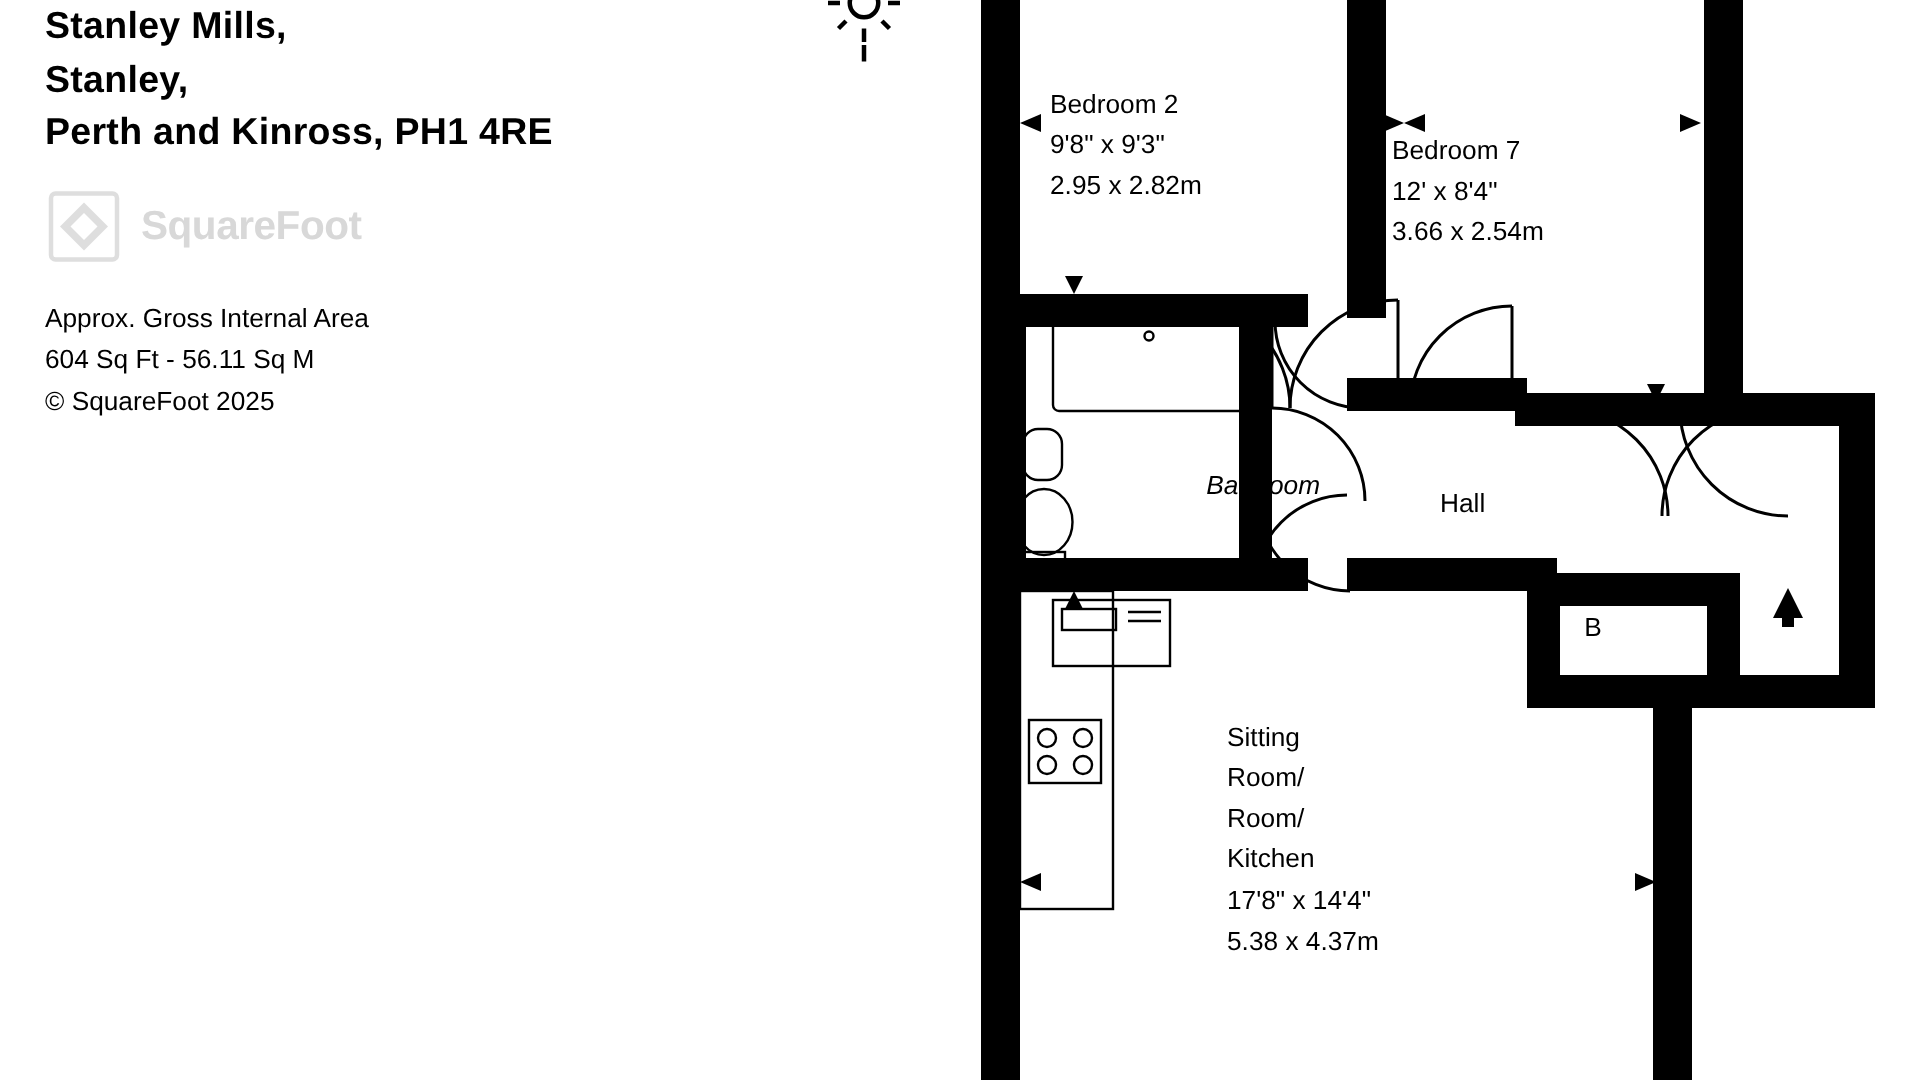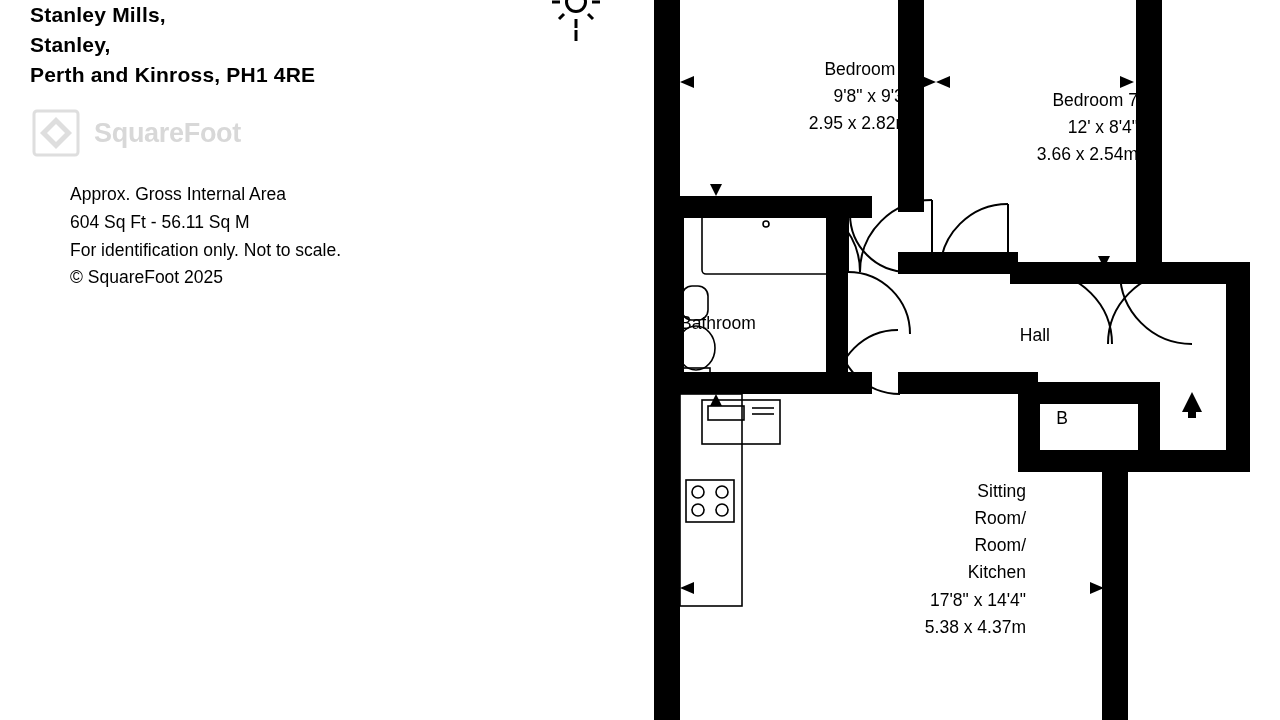--- a/index.html
+++ b/index.html
@@ -17,21 +17,21 @@
   }
 
   
   #info-panel {
     position: absolute;
     left: 30px;
     top: 0px;
     width: 420px;
   }
   #address-block {
-    font-size: 21px;
+    font-size: 25px;
     font-weight: bold;
     line-height: 1.42;
     letter-spacing: 0.2px;
   }
   #address-block div { white-space: nowrap; }
 
   #brand-row {
     margin-top: 18px;
     display: flex;
     align-items: center;
@@ -49,21 +49,21 @@
     color: #d8d8d8;
     margin-left: 8px;
     letter-spacing: -0.3px;
   }
 
   #area-block {
     margin-top: 22px;
     font-size: 17.5px;
     line-height: 1.58;
   }
-  #area-block div { white-space: nowrap; margin-left: 40px; }
+  #area-block div { white-space: nowrap; }
 
   
   #compass {
     position: absolute;
     left: 538px;
     top: -22px;
     width: 76px;
     height: 76px;
   }
 
@@ -71,33 +71,33 @@
   #floorplan {
     position: absolute;
     left: 640px;
     top: 0;
     width: 640px;
     height: 720px;
   }
 
   .room-label {
     position: absolute;
-    text-align: right;
+    text-align: left;
     font-size: 17.5px;
     line-height: 1.55;
     color: #000;
     white-space: nowrap;
   }
   .room-label .name { }
   .room-label .dims { }
   .room-label.stacked { white-space: normal; }
 
   #label-bed2   { left: 60px;  top: 56px;  width: 210px; }
   #label-bed1   { left: 288px; top: 87px;  width: 210px; }
-  #label-bathroom { left: 40px; top: 310px; width: 200px; text-align: left; }
+  #label-bathroom { left: 40px; top: 310px; width: 200px; text-align: right; font-style: italic; }
   #label-hall   { left: 320px; top: 322px; width: 90px; }
   #label-sitting{ left: 178px; top: 478px; width: 208px; }
 
   #label-b {
     position: absolute;
     left: 410px;
     top: 408px;
     width: 24px;
     text-align: center;
     font-size: 17.5px;
@@ -125,21 +125,20 @@
         </g>
         <polygon points="26,17 35,26 26,35 17,26" fill="#ffffff"></polygon>
       </svg>
     </div>
     <div id="brand-name">SquareFoot</div>
   </div>
 
   <div id="area-block">
     <div>Approx. Gross Internal Area</div>
     <div>604 Sq Ft  -  56.11 Sq M</div>
-    <div>For identification only. Not to scale.</div>
     <div>© SquareFoot 2025</div>
   </div>
 </div>
 
 <div id="compass">
   <svg width="76" height="76" viewBox="0 0 76 76" aria-hidden="true">
     <circle cx="38" cy="24" r="9.5" fill="none" stroke="#000" stroke-width="3"></circle>
     <g stroke="#000" stroke-width="3" stroke-linecap="butt">
       <line x1="38" y1="0" x2="38" y2="7"></line>
       <line x1="38" y1="41" x2="38" y2="50"></line>

